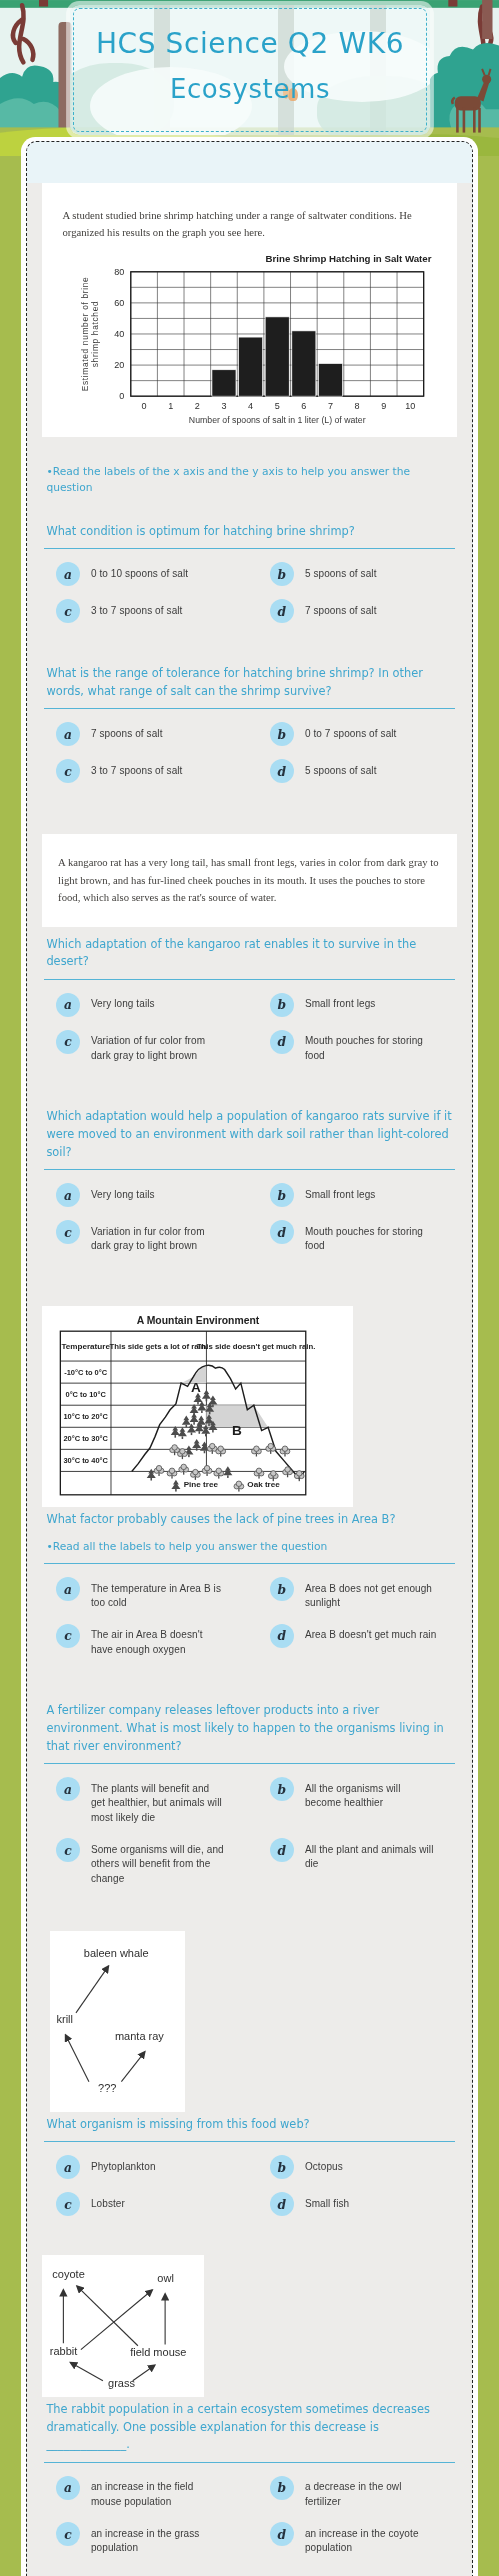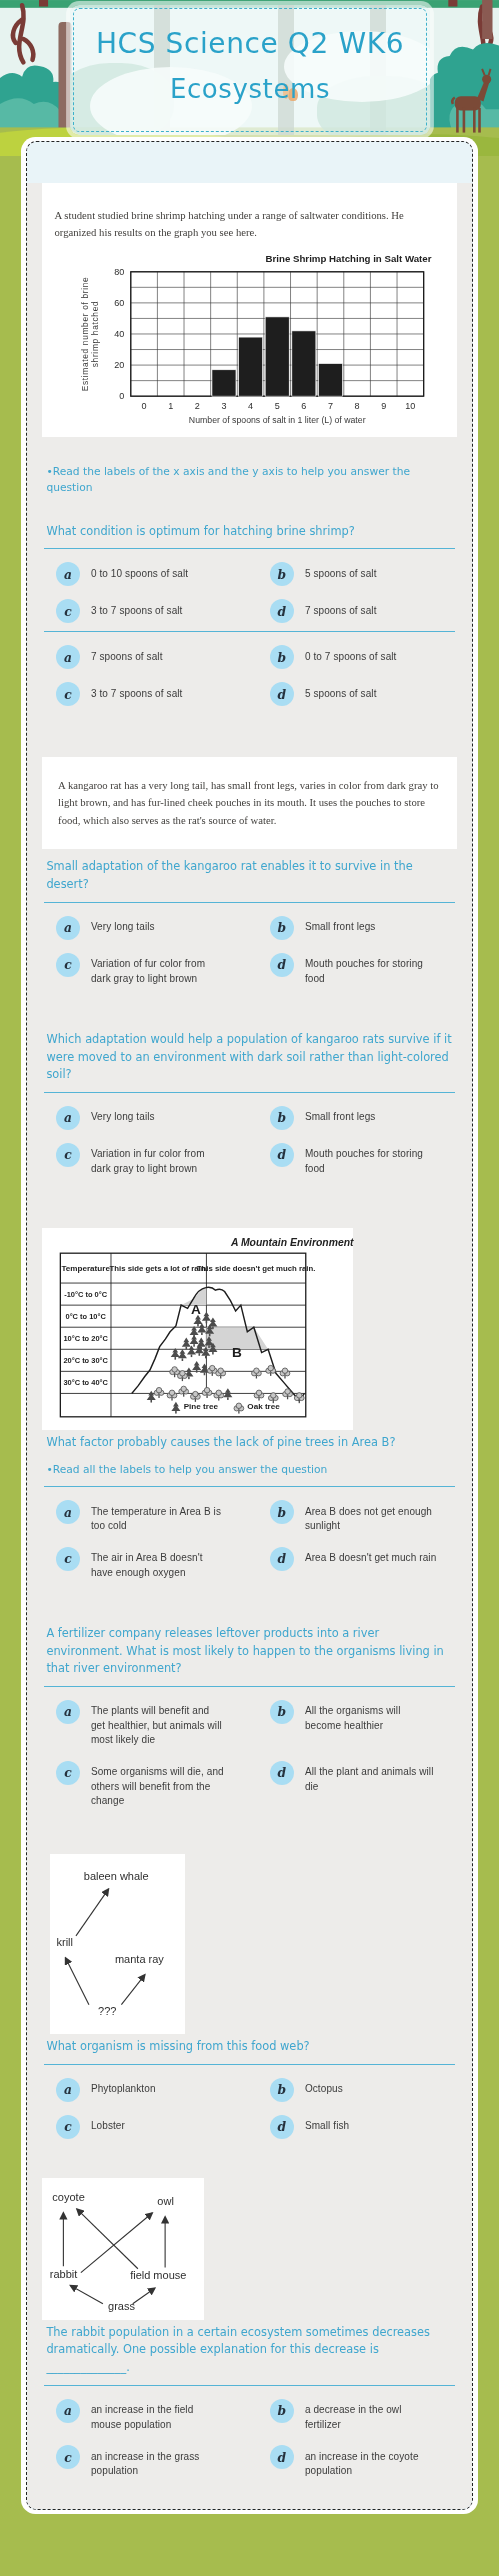--- a/index.html
+++ b/index.html
@@ -20,30 +20,30 @@
   .title-text{position:relative;z-index:4;text-align:center;color:#2aa2c9;font-family:"DejaVu Sans",sans-serif;}
   .title-line1{margin-top:22px;font-size:28px;letter-spacing:0.6px;}
   .title-line2{margin-top:14.3px;font-size:26px;letter-spacing:0.6px;}
 
   
   .main-card{position:relative;z-index:5;margin:-19.5px 21.4px 0;background:#fff;border-radius:14.3px;padding:4.5px;}
   .card-inner{border:1.9px dashed #232323;border-radius:10.4px;background:#e9f4f8;overflow:hidden;}
   .slide-stack{margin-top:29px;background:#edecea;padding-bottom:30px;}
 
   .panel{background:#ffffff;margin:0 15.6px;}
-  #panel-brine{margin-top:41px;padding:13px 12px 9px;}
+  #panel-brine{margin-top:41px;padding:13px 20px 9px;}
   #panel-kangaroo{margin-top:51px;padding:9px 15.6px;}
   #panel-mountain{margin-top:52px;width:311px;padding:9px 0 5.2px;}
   #panel-fw1{margin-top:45px;width:135px;padding:5.2px 0;margin-left:23px;}
   #panel-fw2{margin-top:39px;width:162px;padding:1px 0;margin-left:15.6px;}
 
   .serif{font-family:"Liberation Serif",serif;font-size:10.7px;color:#413f3c;line-height:1.65;max-width:403px;}
   .chart-wrap{margin:10.4px auto 0;width:364px;}
   .chart-title{text-align:right;font-weight:bold;font-size:9.7px;color:#222;font-family:"Liberation Sans",sans-serif;}
-  .figure-title{text-align:right;font-weight:bold;font-size:10.4px;color:#222;font-style:italic;}
+  .figure-title{text-align:center;font-weight:bold;font-size:10.4px;color:#222;}
 
   .hint{margin:27px 19.5px 0;color:#3fa6ce;font-size:10.7px;line-height:1.55;font-family:"DejaVu Sans",sans-serif;max-width:403px;}
   .prompt{margin:26px 19.5px 0;color:#3fa6ce;font-size:11.4px;line-height:1.55;font-family:"DejaVu Sans",sans-serif;max-width:416px;}
   .rule{border:none;border-top:1.3px solid #55b4d6;margin:7.8px 17px 0;}
   .options{margin:13px 0 0 29px;display:grid;grid-template-columns:214px 1fr;row-gap:13px;}
   .option{display:flex;gap:11px;align-items:flex-start;padding-right:17px;}
   .bubble{width:24px;height:24px;border-radius:50%;background:#a9ddf3;display:flex;align-items:center;justify-content:center;
     font-family:"DejaVu Serif",serif;font-style:italic;font-weight:bold;font-size:12.3px;color:#25323e;flex:none;cursor:pointer;}
   .option-text{font-size:10px;color:#3b3b3b;line-height:1.45;padding-top:4.5px;max-width:133px;letter-spacing:0.1px;}
 
@@ -185,20 +185,21 @@
               <span class="option-text">3 to 7 spoons of salt</span>
             </div>
             <div class="option">
               <span class="bubble">d</span>
               <span class="option-text">7 spoons of salt</span>
             </div>
           </div>
         </div>
 
         <div>
+          <p class="prompt mt64">What is the range of tolerance for hatching brine shrimp? In other words, what range of salt can the shrimp survive?</p>
           <hr class="rule">
           <div class="options">
             <div class="option">
               <span class="bubble">a</span>
               <span class="option-text">7 spoons of salt</span>
             </div>
             <div class="option">
               <span class="bubble">b</span>
               <span class="option-text">0 to 7 spoons of salt</span>
             </div>
@@ -211,21 +212,21 @@
               <span class="option-text">5 spoons of salt</span>
             </div>
           </div>
         </div>
 
         <section class="panel" id="panel-kangaroo">
           <p class="serif" style="max-width:416px;">A kangaroo rat has a very long tail, has small front legs, varies in color from dark gray to light brown, and has fur-lined cheek pouches in its mouth.  It uses the pouches to store food, which also serves as the rat's source of water.</p>
         </section>
 
         <div>
-          <p class="prompt mt14">Small adaptation of the kangaroo rat enables it to survive in the desert?</p>
+          <p class="prompt mt14">Which adaptation of the kangaroo rat enables it to survive in the desert?</p>
           <hr class="rule">
           <div class="options">
             <div class="option">
               <span class="bubble">a</span>
               <span class="option-text">Very long tails</span>
             </div>
             <div class="option">
               <span class="bubble">b</span>
               <span class="option-text">Small front legs</span>
             </div>

